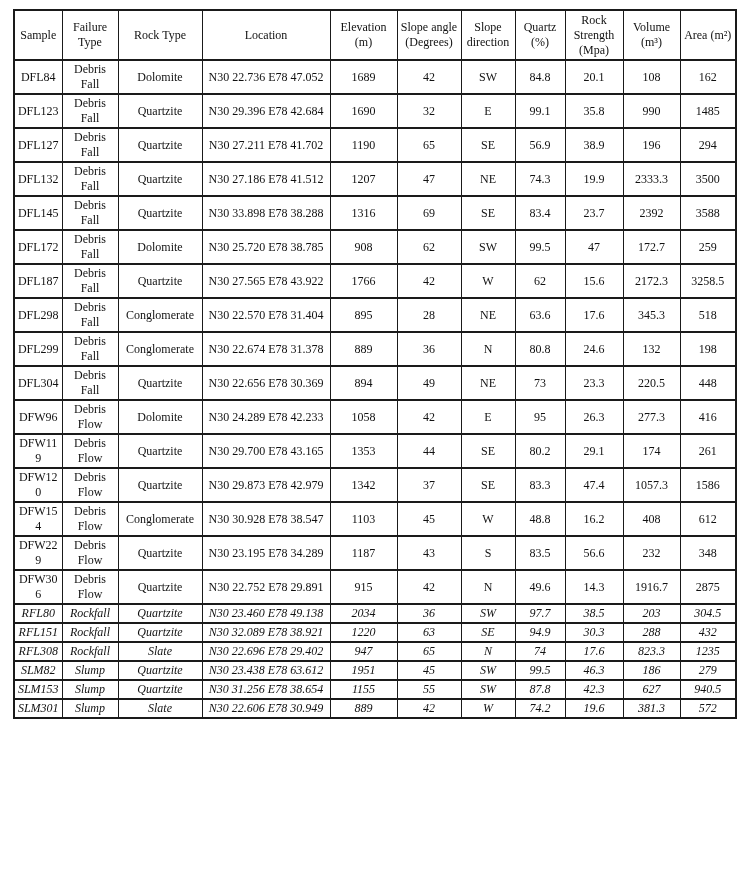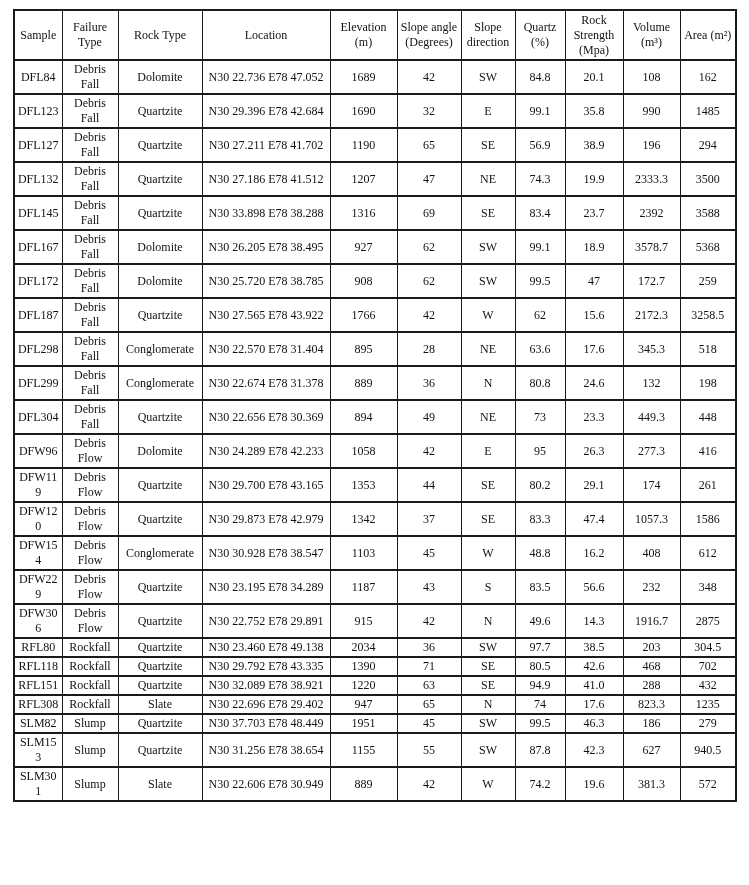--- a/index.html
+++ b/index.html
@@ -37,21 +37,21 @@
     word-wrap: break-word;
   }
   table.samples th {
     font-weight: normal;
   }
   table.samples {
     border: 2px solid #1a1a1a;
   }
   tr.header-row { height: 50px; }
   tr.r-tall  { height: 32px; }
-  tr.r-short { height: 17px; }
+  tr.r-short { height: 17px; font-style: italic; }
 </style>
 </head>
 <body>
 
 <div class="page">
   <table class="samples">
     <colgroup>
       <col style="width:48px">
       <col style="width:56px">
       <col style="width:84px">
@@ -139,33 +139,20 @@
           <td>N30 33.898 E78 38.288</td>
           <td>1316</td>
           <td>69</td>
           <td>SE</td>
           <td>83.4</td>
           <td>23.7</td>
           <td>2392</td>
           <td>3588</td>
         </tr>
         <tr class="r-tall">
-          <td>DFL167</td>
-          <td>Debris Fall</td>
-          <td>Dolomite</td>
-          <td>N30 26.205 E78 38.495</td>
-          <td>927</td>
-          <td>62</td>
-          <td>SW</td>
-          <td>99.1</td>
-          <td>18.9</td>
-          <td>3578.7</td>
-          <td>5368</td>
-        </tr>
-        <tr class="r-tall">
           <td>DFL172</td>
           <td>Debris Fall</td>
           <td>Dolomite</td>
           <td>N30 25.720 E78 38.785</td>
           <td>908</td>
           <td>62</td>
           <td>SW</td>
           <td>99.5</td>
           <td>47</td>
           <td>172.7</td>
@@ -213,21 +200,21 @@
         <tr class="r-tall">
           <td>DFL304</td>
           <td>Debris Fall</td>
           <td>Quartzite</td>
           <td>N30 22.656 E78 30.369</td>
           <td>894</td>
           <td>49</td>
           <td>NE</td>
           <td>73</td>
           <td>23.3</td>
-          <td>449.3</td>
+          <td>220.5</td>
           <td>448</td>
         </tr>
         <tr class="r-tall">
           <td>DFW96</td>
           <td>Debris Flow</td>
           <td>Dolomite</td>
           <td>N30 24.289 E78 42.233</td>
           <td>1058</td>
           <td>42</td>
           <td>E</td>
@@ -308,63 +295,50 @@
           <td>N30 23.460 E78 49.138</td>
           <td>2034</td>
           <td>36</td>
           <td>SW</td>
           <td>97.7</td>
           <td>38.5</td>
           <td>203</td>
           <td>304.5</td>
         </tr>
         <tr class="r-short">
-          <td>RFL118</td>
-          <td>Rockfall</td>
-          <td>Quartzite</td>
-          <td>N30 29.792 E78 43.335</td>
-          <td>1390</td>
-          <td>71</td>
-          <td>SE</td>
-          <td>80.5</td>
-          <td>42.6</td>
-          <td>468</td>
-          <td>702</td>
-        </tr>
-        <tr class="r-short">
           <td>RFL151</td>
           <td>Rockfall</td>
           <td>Quartzite</td>
           <td>N30 32.089 E78 38.921</td>
           <td>1220</td>
           <td>63</td>
           <td>SE</td>
           <td>94.9</td>
-          <td>41.0</td>
+          <td>30.3</td>
           <td>288</td>
           <td>432</td>
         </tr>
         <tr class="r-short">
           <td>RFL308</td>
           <td>Rockfall</td>
           <td>Slate</td>
           <td>N30 22.696 E78 29.402</td>
           <td>947</td>
           <td>65</td>
           <td>N</td>
           <td>74</td>
           <td>17.6</td>
           <td>823.3</td>
           <td>1235</td>
         </tr>
         <tr class="r-short">
           <td>SLM82</td>
           <td>Slump</td>
           <td>Quartzite</td>
-          <td>N30 37.703 E78 48.449</td>
+          <td>N30 23.438 E78 63.612</td>
           <td>1951</td>
           <td>45</td>
           <td>SW</td>
           <td>99.5</td>
           <td>46.3</td>
           <td>186</td>
           <td>279</td>
         </tr>
         <tr class="r-short">
           <td>SLM153</td>

